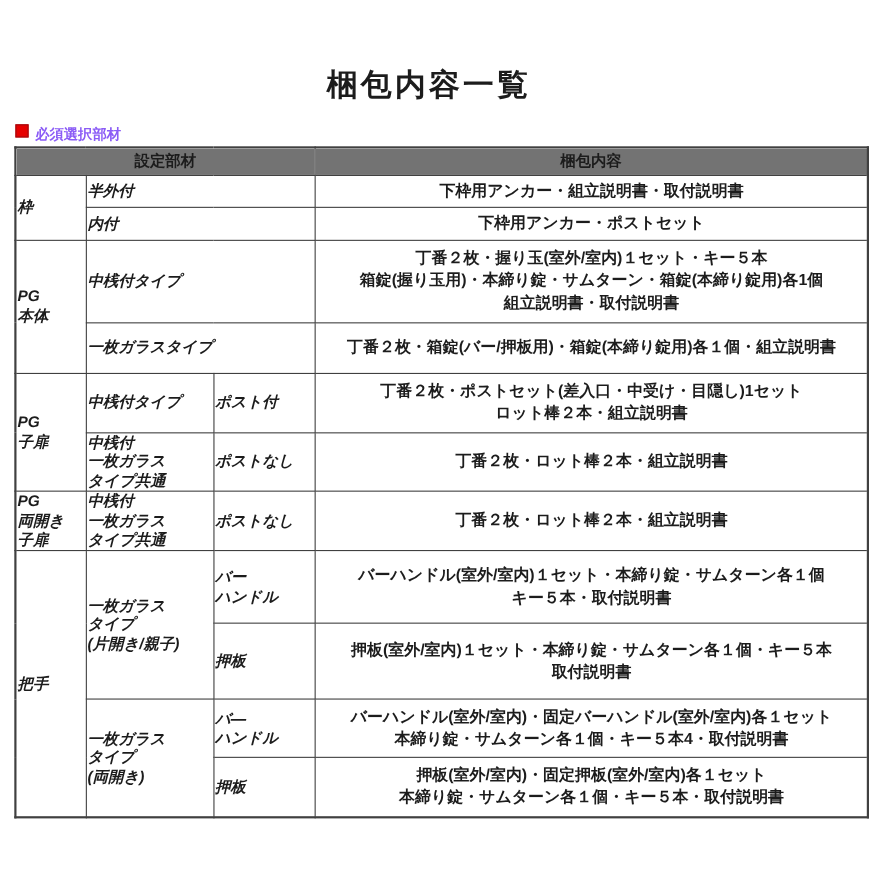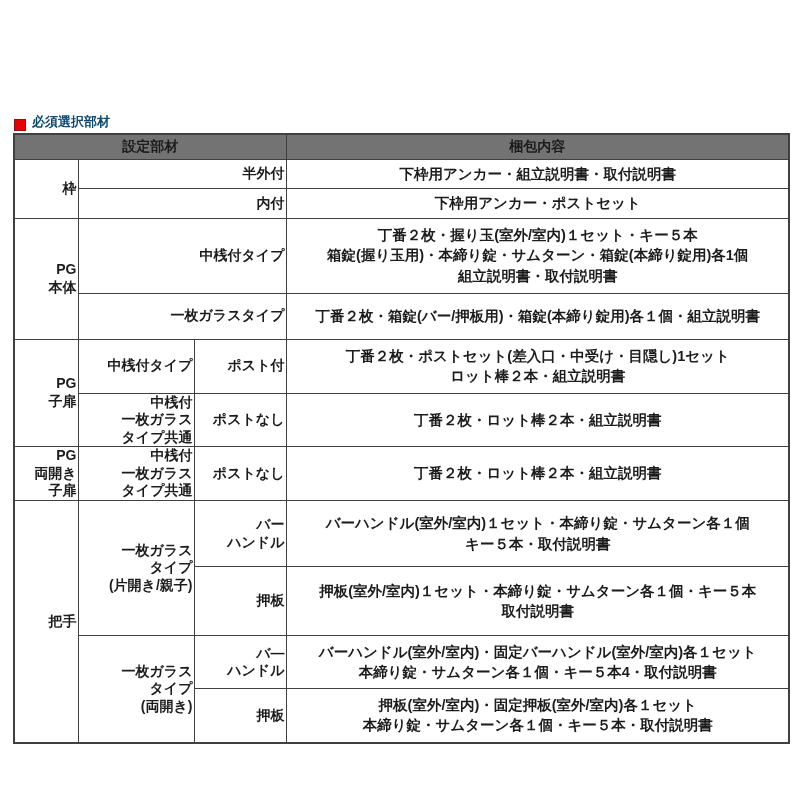--- a/index.html
+++ b/index.html
@@ -13,22 +13,22 @@
   .product-name {
     position:absolute; left:22px; top:73px;
     font-size:15px; letter-spacing:2px;
   }
   .page-title {
     position:absolute; left:390px; top:58px; transform:translateX(-50%);
     margin:0; font-size:28px; letter-spacing:3px; white-space:nowrap;
   }
   .legend {
     position:absolute; left:14px; top:113px;
-    display:flex; align-items:flex-end; gap:6px;
-    font-size:13px; color:#0c4a6e;
+    display:flex; align-items:flex-start; gap:6px;
+    font-size:13px; color:#8b5cf6;
   }
   .legend-square {
     width:12px; height:12px; background:#e60000; border:1px solid #9e0b0f;
     box-sizing:border-box; display:inline-block;
   }
 
   table.pack {
     position:absolute; left:13px; top:133px; width:775px;
     border-collapse:collapse; table-layout:fixed;
     border:2px solid #404040;
@@ -37,21 +37,21 @@
     border:1px solid #404040;
     vertical-align:middle;
     white-space:pre-line;
     overflow:hidden;
   }
   .pack th {
     background:#737373; font-size:14px; font-weight:700;
     text-align:center; padding:2px;
   }
   td.c-group, td.c-type, td.c-sub {
-    text-align:right; font-size:14px; line-height:1.25; padding:0 1px;
+    text-align:left; font-size:14px; line-height:1.25; padding:0 1px;font-style:italic;
   }
   td.c-content {
     text-align:center; font-size:14.5px; line-height:1.42; padding:4px 8px 4px 9px;
   }
   tr.hr  { height:25px; }
   tr.r0  { height:27px; }
   tr.r1  { height:26px; }
   tr.r2  { height:75px; }
   tr.r3  { height:46px; }
   tr.r4  { height:54px; }
@@ -60,20 +60,21 @@
   tr.r7  { height:66px; }
   tr.r8  { height:69px; }
   tr.r9  { height:53px; }
   tr.r10 { height:54px; }
 </style>
 </head>
 <body>
 
 <div class="page">
 
+  <h1 class="page-title">梱包内容一覧</h1>
 
   <div class="legend">
     <span class="legend-square"></span>
     <span>必須選択部材</span>
   </div>
 
   <table class="pack">
     <colgroup>
       <col style="width:64px">
         <col style="width:116px">

